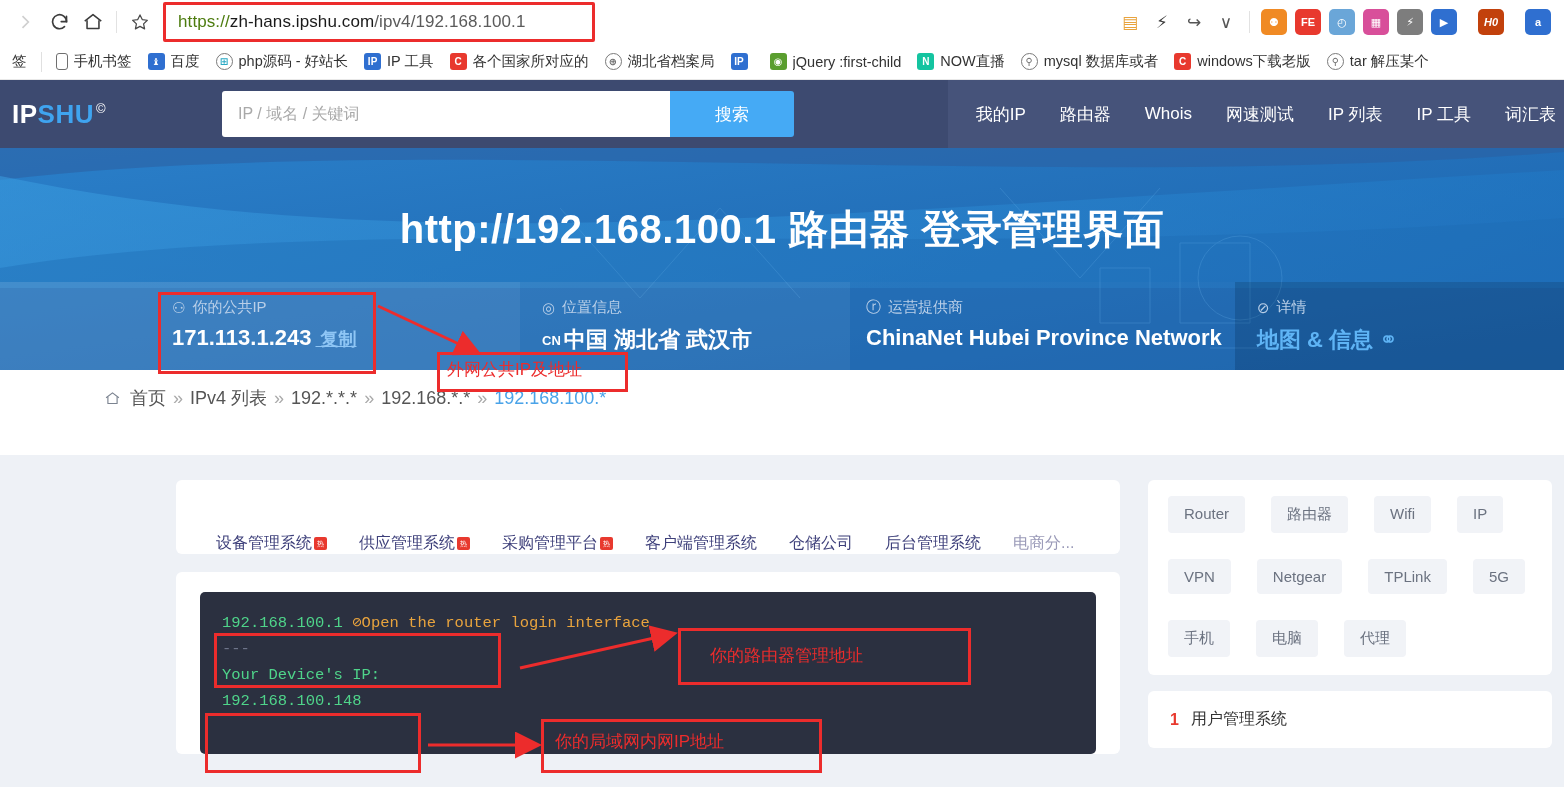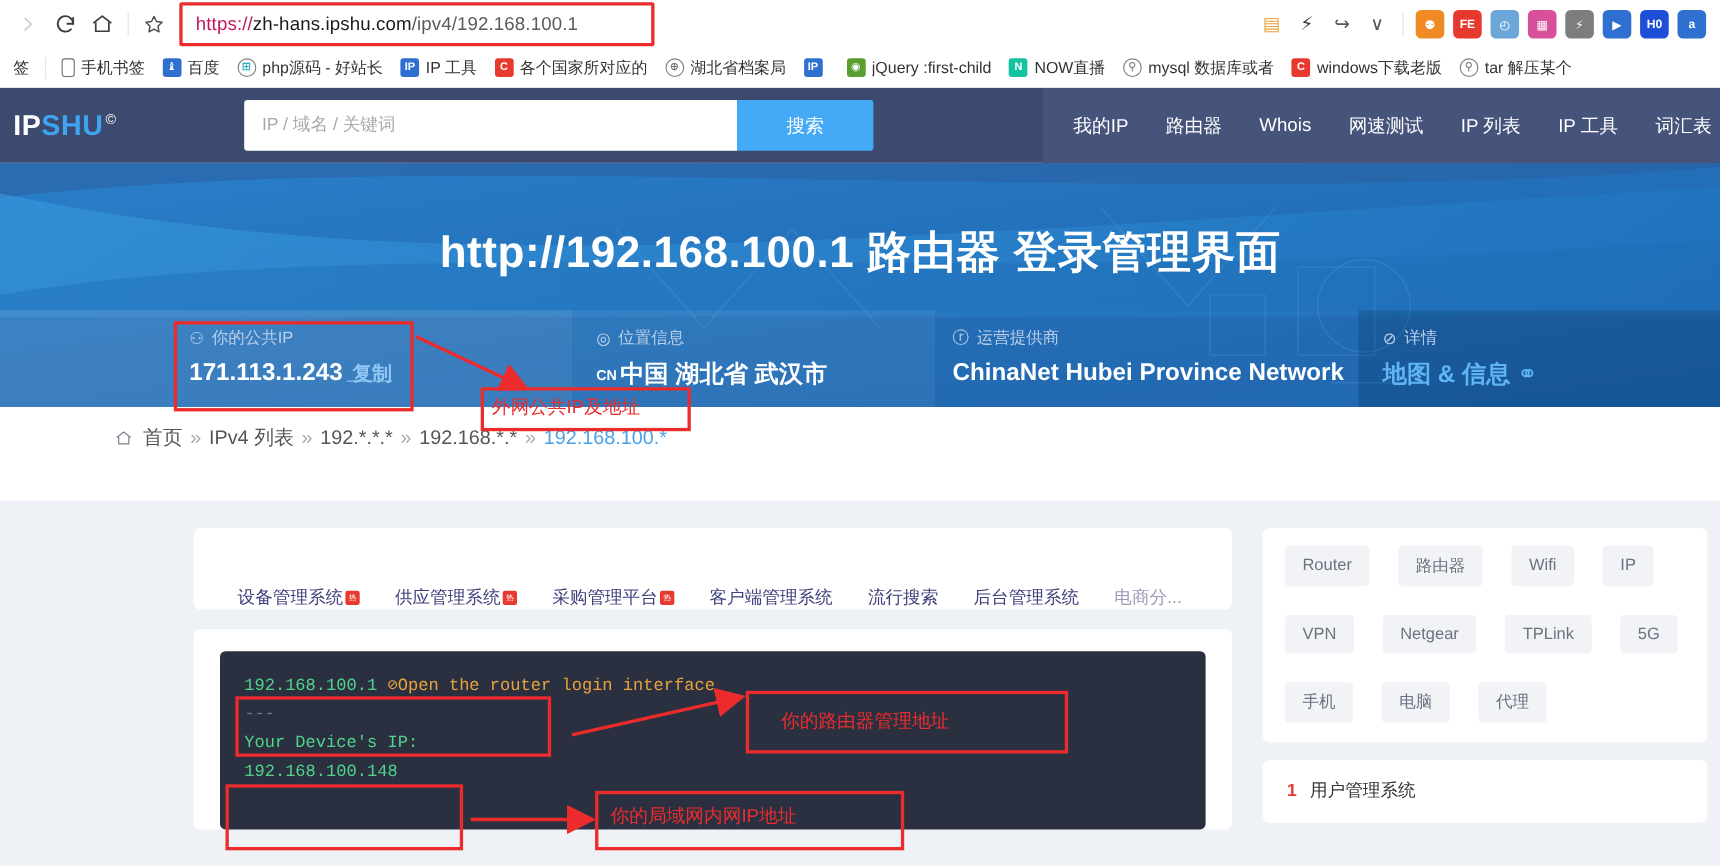--- a/index.html
+++ b/index.html
@@ -24,21 +24,21 @@
   .star-btn{ width:34px;height:34px;display:flex;align-items:center;justify-content:center;color:#4a4a4a;flex:none;}
   .url-wrap{
     flex:1 1 auto; height:32px; position:relative; margin-left:6px; min-width:0;
   }
   .url-box{
     position:absolute; left:0; top:-4px; width:432px; height:40px;
     border:3px solid #ec2c2c; border-radius:2px; display:flex; align-items:center;
     padding-left:12px; background:#fff;
   }
   .url-text{ font-size:17px; color:#2e2e2e; letter-spacing:.1px; white-space:nowrap; }
-  .url-text .scheme{ color:#be185d; }
+  .url-text .scheme{ color:#4d7c0f; }
   .url-text .host{ color:#1a1a1a; }
   .url-text .path{ color:#5b5b5b; }
   .tb-right{ display:flex; align-items:center; gap:2px; margin-left:auto; padding-right:2px; flex:none;}
   .tb-ico{ width:30px;height:30px;display:flex;align-items:center;justify-content:center;color:#555; }
   .appico{ width:26px;height:26px;border-radius:5px;display:flex;align-items:center;justify-content:center;
     font-size:11px;font-weight:bold;color:#fff;flex:none;}
 
   
   .bookmarks{
     height:36px; background:#ffffff; display:flex; align-items:center;
@@ -180,21 +180,21 @@
       <span class="tb-ico" style="color: rgb(59, 59, 59); font-size: 17px;">⚡</span>
       <span class="tb-ico" style="color: rgb(85, 85, 85); font-size: 17px;">↪</span>
       <span class="tb-ico" style="color: rgb(85, 85, 85); font-size: 17px;">∨</span>
       <span class="tb-sep"></span>
       <span class="appico" style="background: rgb(240, 138, 36); margin: 0px 3px;">⚉</span>
       <span class="appico" style="background: rgb(232, 57, 46); margin: 0px 3px;">FE</span>
       <span class="appico" style="background: rgb(106, 166, 216); margin: 0px 3px;">◴</span>
       <span class="appico" style="background: rgb(216, 79, 154); margin: 0px 3px;">▦</span>
       <span class="appico" style="background: rgb(125, 125, 125); margin: 0px 3px;">⚡</span>
       <span class="appico" style="background: rgb(47, 111, 208); margin: 0px 3px;">▶</span>
-      <span class="appico" style="background: #1d4ed8; margin: 0px 3px;">H0</span>
+      <span class="appico" style="background: #c2410c; margin: 0px 16px; font-style: italic;">H0</span>
       <span class="appico" style="background: rgb(47, 111, 208); margin: 0px 3px;">a</span>
     </div>
 </div>
 
 <div class="bookmarks">
     <div class="bm">
       <span class="lbl">签</span>
     </div>
     <span class="bm-sep"></span>
     <div class="bm">
@@ -357,21 +357,21 @@
           <span class="hot">热</span>
         </div>
         <div class="tab">
           <span>采购管理平台</span>
           <span class="hot">热</span>
         </div>
         <div class="tab">
           <span>客户端管理系统</span>
         </div>
         <div class="tab">
-          <span>流行搜索</span>
+          <span>仓储公司</span>
         </div>
         <div class="tab">
           <span>后台管理系统</span>
         </div>
         <div class="tab fade">
           <span>电商分...</span>
         </div>
       </div>
 
     <div class="card codecard">

